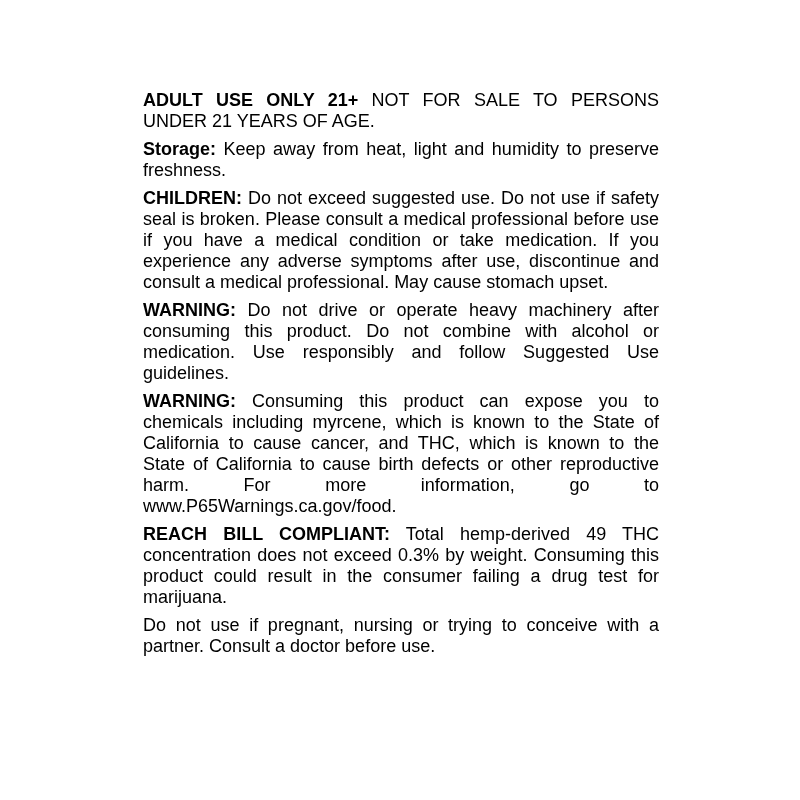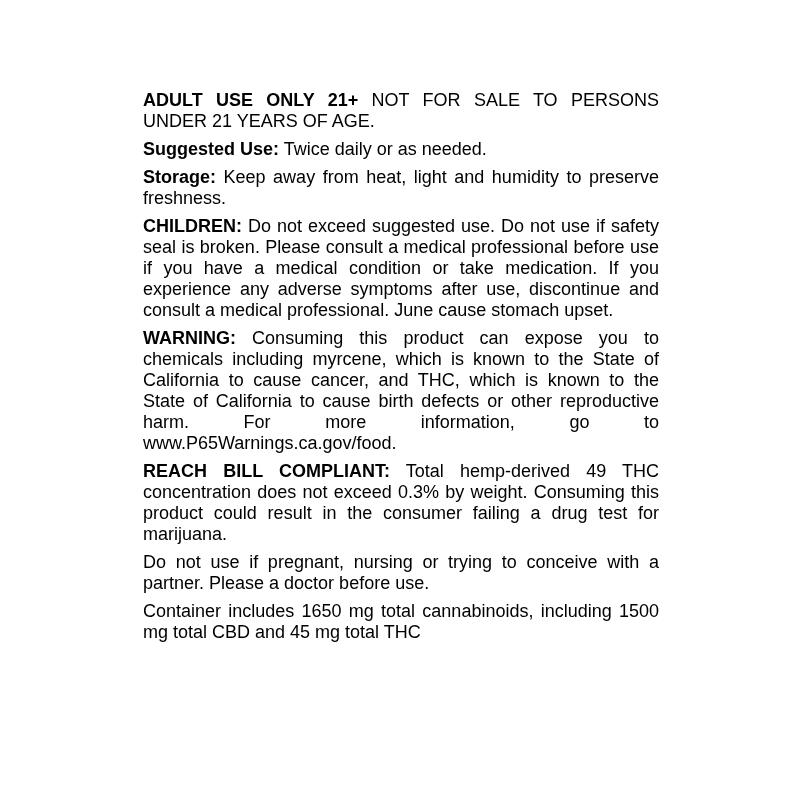--- a/index.html
+++ b/index.html
@@ -40,30 +40,29 @@
   }
 </style>
 </head>
 <body>
 
 <div class="page">
   <div class="label-text">
 
     <p class="para"><span class="lead">ADULT USE ONLY 21+</span><span> NOT FOR SALE TO PERSONS UNDER 21 YEARS OF AGE.</span></p>
 
-    <p class="para"><span class="lead">Suggested Use:</span><span> Twice daily or as needed.</span></p>
 
     <p class="para"><span class="lead">Storage:</span><span> Keep away from heat, light and humidity to preserve freshness.</span></p>
 
-    <p class="para"><span class="lead">CHILDREN:</span><span> Do not exceed suggested use. Do not use if safety seal is broken. Please consult a medical professional before use if you have a medical condition or take medication. If you experience any adverse symptoms after use, discontinue and consult a medical professional. June cause stomach upset.</span></p>
+    <p class="para"><span class="lead">CHILDREN:</span><span> Do not exceed suggested use. Do not use if safety seal is broken. Please consult a medical professional before use if you have a medical condition or take medication. If you experience any adverse symptoms after use, discontinue and consult a medical professional. May cause stomach upset.</span></p>
 
+    <p class="para"><span class="lead">WARNING:</span><span> Do not drive or operate heavy machinery after consuming this product. Do not combine with alcohol or medication. Use responsibly and follow Suggested Use guidelines.</span></p>
 
     <p class="para"><span class="lead">WARNING:</span><span> Consuming this product can expose you to chemicals including myrcene, which is known to the State of California to cause cancer, and THC, which is known to the State of California to cause birth defects or other reproductive harm. For more information, go to www.P65Warnings.ca.gov/food.</span></p>
 
     <p class="para"><span class="lead">REACH BILL COMPLIANT:</span><span> Total hemp-derived 49 THC concentration does not exceed 0.3% by weight. Consuming this product could result in the consumer failing a drug test for marijuana.</span></p>
 
 
-    <p class="para"><span class="lead"></span><span>Do not use if pregnant, nursing or trying to conceive with a partner. Please a doctor before use.</span></p>
+    <p class="para"><span class="lead"></span><span>Do not use if pregnant, nursing or trying to conceive with a partner. Consult a doctor before use.</span></p>
 
-    <p class="para"><span class="lead"></span><span>Container includes 1650 mg total cannabinoids, including 1500 mg total CBD and 45 mg total THC</span></p>
 
   </div>
 </div>
 
 </body></html>

